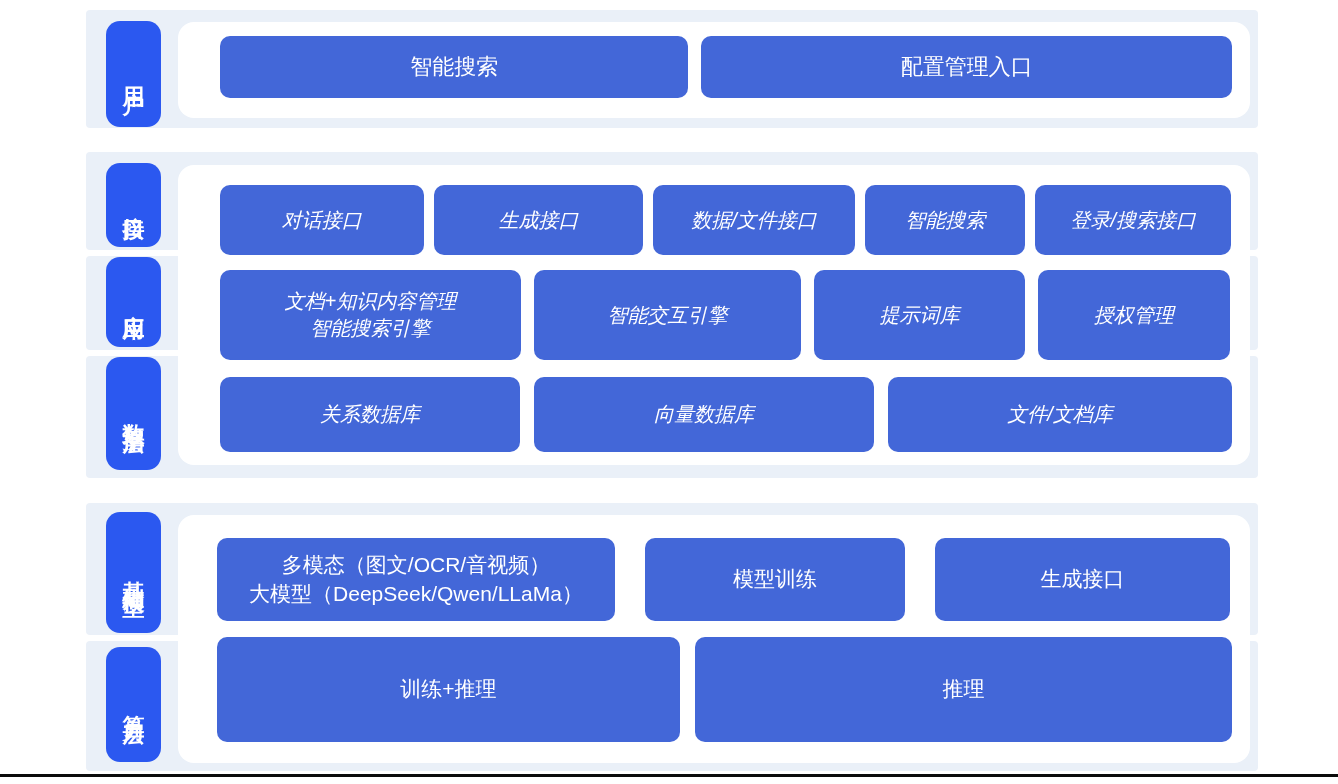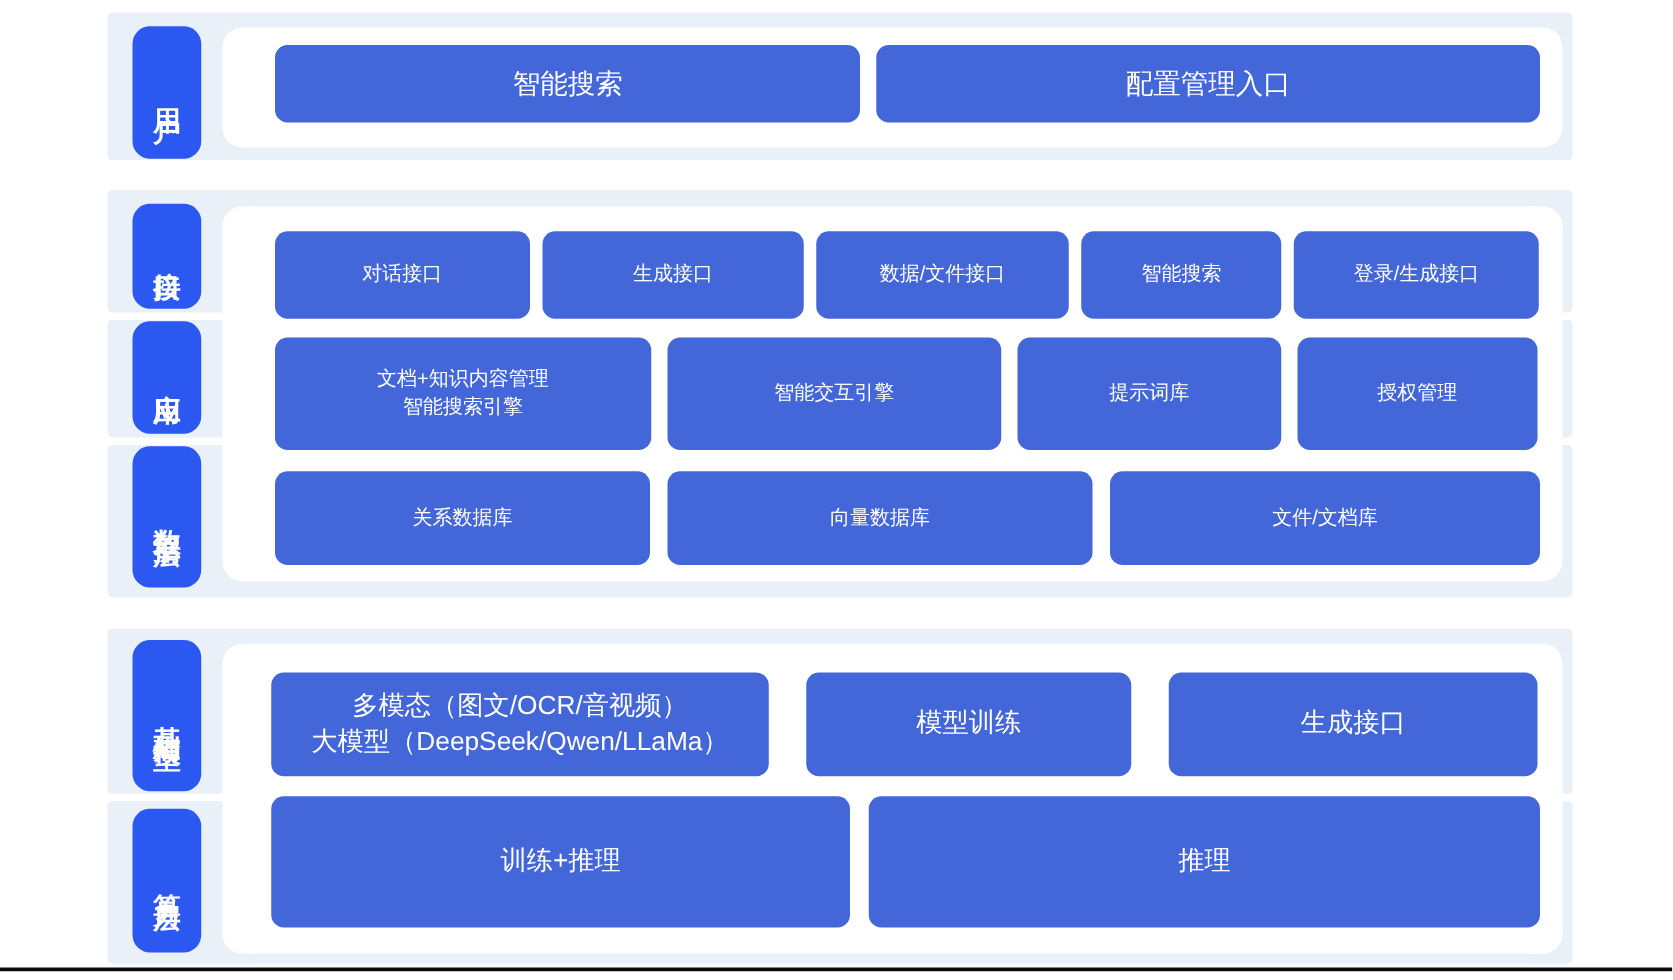--- a/index.html
+++ b/index.html
@@ -62,21 +62,21 @@
     display: flex;
     flex-direction: column;
     align-items: center;
     justify-content: center;
     text-align: center;
     line-height: 1.35;
     font-weight: 500;
   }
   .fs22 .box { font-size: 22px; text-align: center; }
   .fs21 .box { font-size: 21px; }
-  .fs20 .box { font-size: 16px; }
+  .fs20 .box { font-size: 20px; font-style: italic; }
 
   .bottom-line {
     position: absolute;
     left: 0;
     top: 774px;
     width: 1338px;
     height: 3px;
     background: var(--bottom-line, #0B0B0B);
   }
 </style>
@@ -121,21 +121,21 @@
     <div class="box" style="flex:209">
       <span>生成接口</span>
     </div>
     <div class="box" style="flex:201">
       <span>数据/文件接口</span>
     </div>
     <div class="box" style="flex:160">
       <span>智能搜索</span>
     </div>
     <div class="box" style="flex:195">
-      <span>登录/生成接口</span>
+      <span>登录/搜索接口</span>
     </div>
   </div>
 
   <div class="row fs20" style="left:220px;top:270px;width:1010px;height:90px;gap:13px">
     <div class="box" style="flex:300">
       <span>文档+知识内容管理</span>
       <span>智能搜索引擎</span>
     </div>
     <div class="box" style="flex:267">
       <span>智能交互引擎</span>

